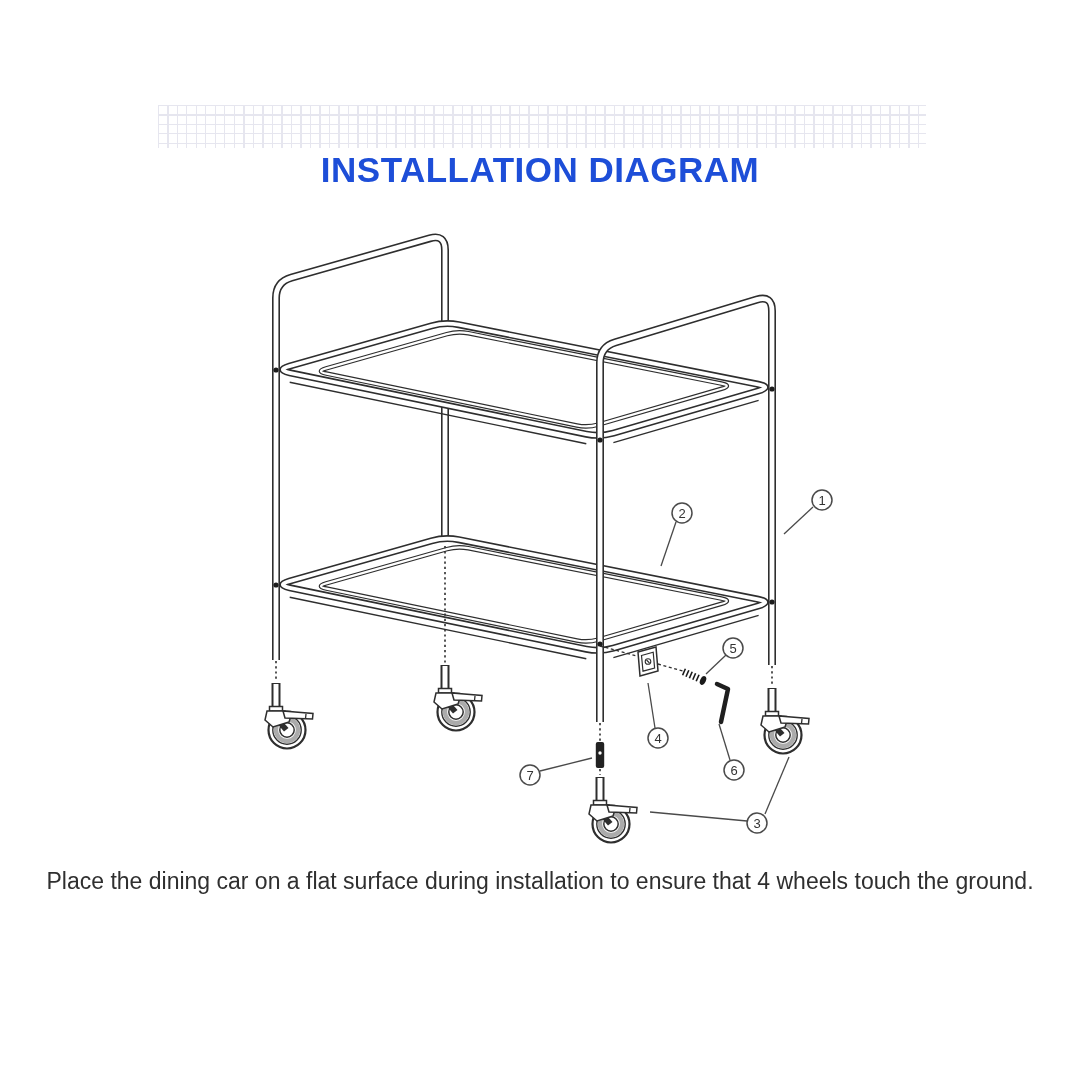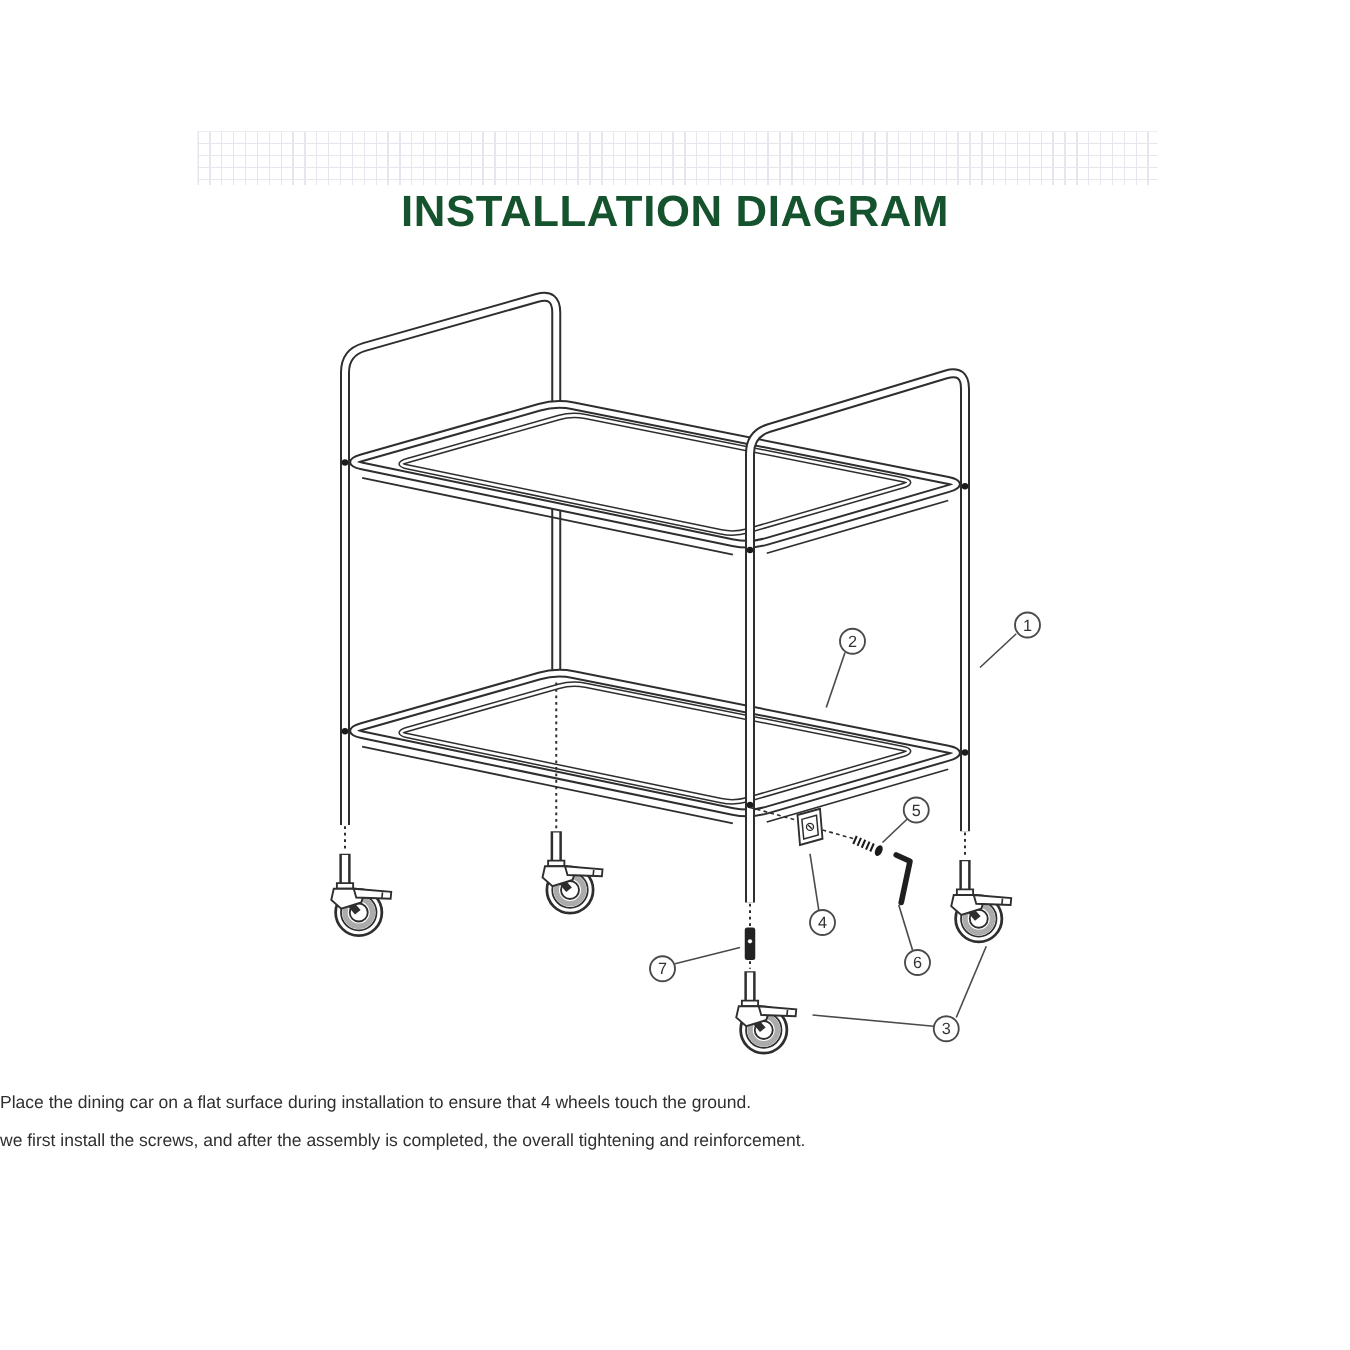--- a/index.html
+++ b/index.html
@@ -4,24 +4,24 @@
 <style>
   html,body{margin:0;padding:0;background:#fff;}
   .page{position:relative;width:1080px;height:1080px;background:#fff;overflow:hidden;
         font-family:"Liberation Sans",sans-serif;}
   .gridband{position:absolute;left:158px;top:105px;width:768px;height:43px;
     background-image:
       repeating-linear-gradient(to right,#d9d9e7 0 1px,transparent 1px 9.5px),
       repeating-linear-gradient(to bottom,#d9d9e7 0 1px,transparent 1px 9.5px);
     opacity:.65;}
   .title{position:absolute;left:0;top:150px;width:1080px;text-align:center;
-    font-size:35px;font-weight:bold;letter-spacing:.5px;color:#14532d;}
+    font-size:35px;font-weight:bold;letter-spacing:.5px;color:#1d4ed8;}
   .diagram-svg{position:absolute;left:0;top:0;}
-  .instructions{position:absolute;left:0;top:866px;width:1080px;text-align:left;
-    color:#2f2f2f;font-size:14px;line-height:30.5px;}
+  .instructions{position:absolute;left:0;top:866px;width:1080px;text-align:center;
+    color:#2f2f2f;font-size:23px;line-height:30.5px;}
   
   .fd{fill:none;stroke:#2e2e2e;stroke-width:8;}
   .fw{fill:none;stroke:#fff;stroke-width:4.8;}
   .sd{fill:#fff;stroke:#2e2e2e;stroke-width:7;}
   .sw{fill:none;stroke:#fff;stroke-width:3.8;}
   .id2{fill:none;stroke:#2e2e2e;stroke-width:4.6;}
   .iw2{fill:none;stroke:#fff;stroke-width:2.2;}
   .ln{stroke:#2e2e2e;stroke-width:1.4;fill:none;}
   .dash{stroke:#2e2e2e;stroke-width:1.3;fill:none;stroke-dasharray:3 2.6;}
   .dot{stroke:#2e2e2e;stroke-width:1.6;fill:none;stroke-dasharray:2.2 3;}
@@ -170,16 +170,15 @@
       <text class="cnum" x="734" y="774.5">6</text>
     </g>
     <g>
       <circle class="ccirc" cx="530" cy="775" r="10"></circle>
       <text class="cnum" x="530" y="779.5">7</text>
     </g>
   </svg>
 
   <div class="instructions">
     <div>Place the dining car on a flat surface during installation to ensure that 4 wheels touch the ground.</div>
-    <div>we first install the screws, and after the assembly is completed, the overall tightening and reinforcement.</div>
   </div>
 
 </div>
 
 </body></html>

